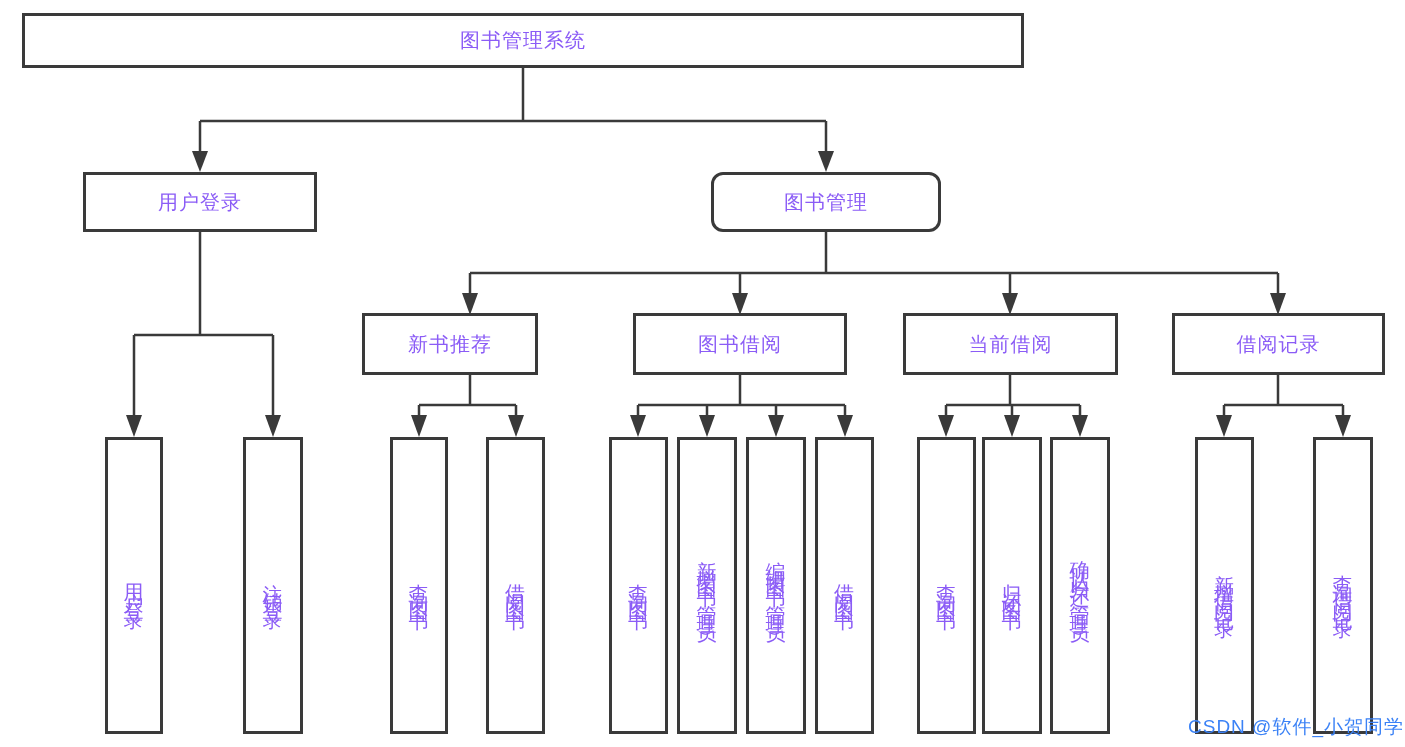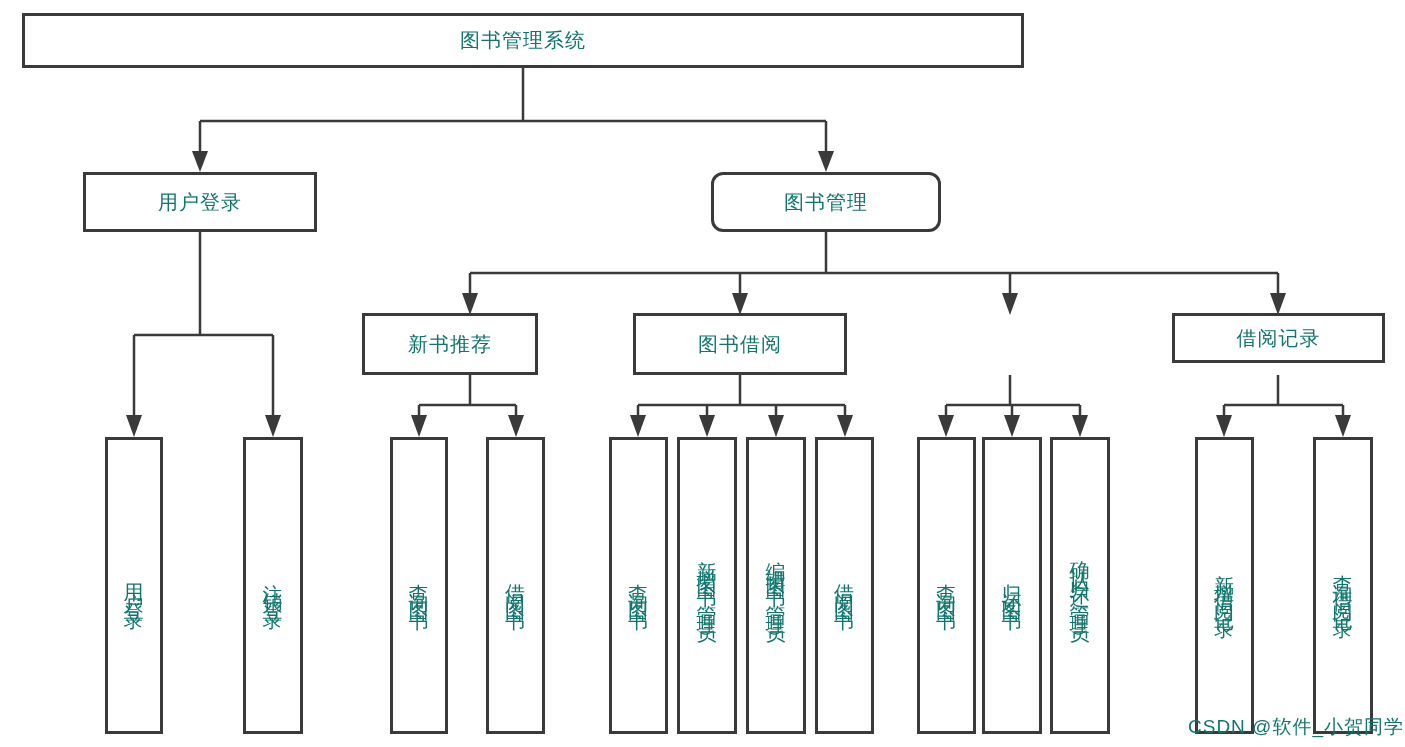--- a/index.html
+++ b/index.html
@@ -18,63 +18,63 @@
     z-index: 1;
   }
   .node {
     position: absolute;
     box-sizing: border-box;
     background: #ffffff;
     border: 3px solid #3a3a3a;
     display: flex;
     align-items: center;
     justify-content: center;
-    color: #0f766e;
+    color: #8b5cf6;
     font-size: 20px;
     z-index: 2;
   }
   .node .lbl { white-space: nowrap; letter-spacing: 1px; }
   .node.vert .lbl {
     writing-mode: vertical-rl;
     text-orientation: mixed;
     letter-spacing: 9px;
     line-height: 1;
     white-space: nowrap;
   }
   
   .n-root  { left: 22px;  top: 13px;  width: 1002px; height: 55px; }
   
   .n-ul    { left: 83px;  top: 172px; width: 234px; height: 60px; }
   .n-bm    { left: 711px; top: 172px; width: 230px; height: 60px; border-radius: 12px; }
   
   .n-nb    { left: 362px;  top: 313px; width: 176px; height: 62px; }
   .n-bb    { left: 633px;  top: 313px; width: 214px; height: 62px; }
   .n-cb    { left: 903px;  top: 313px; width: 215px; height: 62px; }
-  .n-br    { left: 1172px; top: 313px; width: 213px; height: 50px; }
+  .n-br    { left: 1172px; top: 313px; width: 213px; height: 62px; }
   
   .leaf    { top: 437px; height: 297px; }
   .n-l-a1  { left: 105px;  width: 58px; }
   .n-l-a2  { left: 243px;  width: 60px; }
   .n-l-b1  { left: 390px;  width: 58px; }
   .n-l-b2  { left: 486px;  width: 59px; }
   .n-l-c1  { left: 609px;  width: 59px; }
   .n-l-c2  { left: 677px;  width: 60px; }
   .n-l-c3  { left: 746px;  width: 60px; }
   .n-l-c4  { left: 815px;  width: 59px; }
   .n-l-d1  { left: 917px;  width: 59px; }
   .n-l-d2  { left: 982px;  width: 60px; }
   .n-l-d3  { left: 1050px; width: 60px; }
   .n-l-e1  { left: 1195px; width: 59px; }
   .n-l-e2  { left: 1313px; width: 60px; }
   .watermark {
     position: absolute;
     left: 1188px;
     top: 714px;
     z-index: 3;
-    color: #0f766e;
+    color: #3b82f6;
     font-size: 19px;
     letter-spacing: 1px;
     white-space: nowrap;
   }
 </style>
 </head>
 <body>
 
 <div class="stage">
 
@@ -131,20 +131,23 @@
   <div class="node n-bm">
     <span class="lbl">图书管理</span>
   </div>
 
   <div class="node n-nb">
     <span class="lbl">新书推荐</span>
   </div>
   <div class="node n-bb">
     <span class="lbl">图书借阅</span>
   </div>
+  <div class="node n-cb">
+    <span class="lbl">当前借阅</span>
+  </div>
   <div class="node n-br">
     <span class="lbl">借阅记录</span>
   </div>
 
   <div class="node vert leaf n-l-a1">
     <span class="lbl">用户登录</span>
   </div>
   <div class="node vert leaf n-l-a2">
     <span class="lbl">注销登录</span>
   </div>

